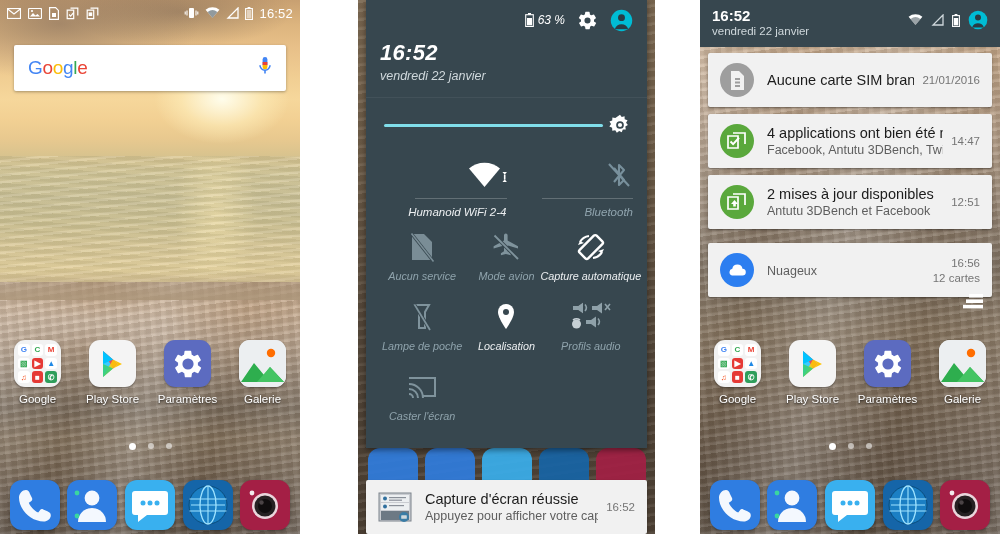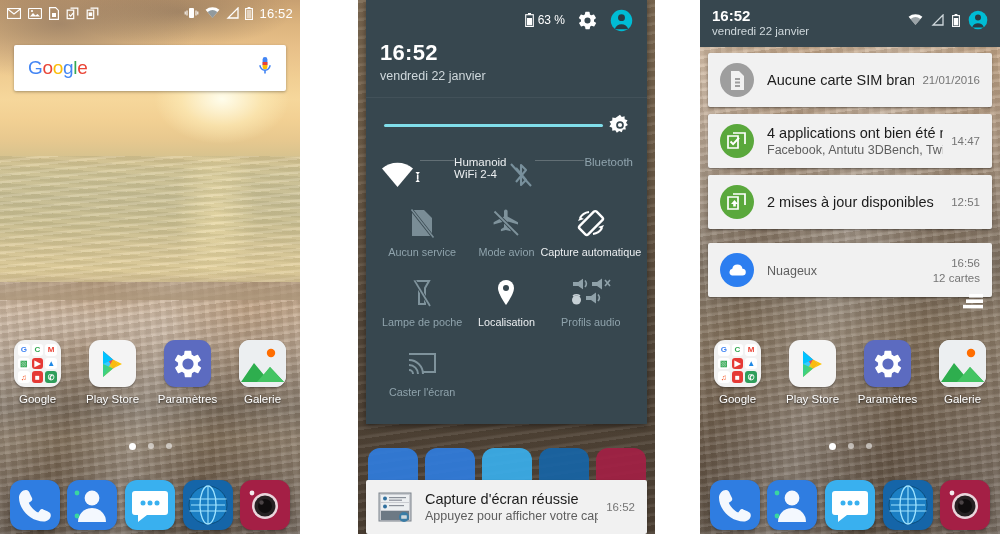--- a/index.html
+++ b/index.html
@@ -99,34 +99,34 @@
   .dock-ic{width:50px;height:50px;border-radius:12px;position:relative;overflow:hidden;box-shadow:0 1px 3px rgba(0,0,0,.35);}
 
   
   .qs-wall{position:absolute;inset:0;
     background:linear-gradient(to bottom,#7d6a53 0%,#6d5c48 30%,#55483a 60%,#4a3e32 100%);}
   .qs-wall:after{content:"";position:absolute;inset:0;
     background:repeating-linear-gradient(-8deg, rgba(255,255,255,.07) 0px, rgba(255,255,255,.07) 2px, rgba(40,32,24,.09) 4px, rgba(40,32,24,.09) 9px);}
   .qs-dock-colors{position:absolute;left:0;right:0;bottom:34px;height:52px;display:flex;justify-content:space-around;padding:0 6px;box-sizing:border-box;}
   .qs-dock-colors div{width:50px;height:50px;border-radius:12px;}
 
-  .qs-shade{position:absolute;left:8px;right:8px;top:0;background:#7dd3fc;box-shadow:0 2px 6px rgba(0,0,0,.45);}
+  .qs-shade{position:absolute;left:8px;right:8px;top:0;background:#7dd3fc;box-shadow:0 2px 6px rgba(0,0,0,.45);font-style:italic;}
   .qs-head{background:#37474f;padding:9px 14px 14px;}
   .qs-head-top{display:flex;align-items:center;justify-content:flex-end;gap:12px;height:22px;}
   .qs-batt{color:#fff;font-size:12px;display:flex;align-items:center;gap:4px;}
   .qs-clock{color:#fff;font-size:22px;font-weight:bold;margin-top:11px;line-height:1;letter-spacing:.3px;}
   .qs-date{color:#cfd8dc;font-size:12.5px;margin-top:5px;}
   .qs-body{background:#37474f;border-top:1px solid rgba(255,255,255,.06);padding:16px 14px 8px;}
 
   .bright{display:flex;align-items:center;padding:0 4px 2px;margin-bottom:16px;position:relative;height:22px;}
   .bright-track{position:absolute;left:4px;right:30px;top:10px;height:2.5px;background:#80deea;border-radius:2px;}
   .bright-knob{position:absolute;right:2px;top:0;}
 
   .qs-row2{display:flex;}
-  .qs-big{flex:1;display:flex;align-items:flex-start;padding:2px 0 0;}
+  .qs-big{flex:1;display:flex;flex-direction:column;align-items:flex-end;padding:2px 0 0;}
   .qs-big .gl{height:38px;display:flex;align-items:center;justify-content:center;}
   .qs-big .ln{width:72%;height:1px;background:rgba(255,255,255,.22);margin:4px 0 7px;}
   .qs-big .tx{font-size:11.5px;color:#eceff1;}
   .qs-big.off .tx{color:#90a4ae;}
 
   .qs-grid{display:flex;flex-wrap:wrap;padding-top:12px;}
   .qs-tile{width:33.333%;display:flex;flex-direction:column;align-items:center;margin-bottom:18px;}
   .qs-tile .gl{height:34px;display:flex;align-items:center;justify-content:center;}
   .qs-tile .tx{font-size:10.8px;color:#eceff1;margin-top:6px;text-align:center;white-space:nowrap;}
   .qs-tile.off .tx{color:#8fa3ac;}
@@ -577,20 +577,21 @@
         <div class="ncard">
           <span class="nic" style="background: rgb(90, 168, 60);">
             <svg width="20" height="20" viewBox="0 0 20 20">
               <path d="M1 5 h10 v12 H1 z" fill="none" stroke="#fff" stroke-width="1.7"></path>
               <path d="M6 2 h12 v11" fill="none" stroke="#fff" stroke-width="1.7"></path>
               <path d="M4 12 L7.5 8 L11 12 Z M6.2 12 h2.6 v2.6 h-2.6 z" fill="#fff"></path>
             </svg>
           </span>
           <div class="ntxt">
             <div class="ntitle">2 mises à jour disponibles</div>
+            <div class="nsub">Antutu 3DBench et Facebook</div>
           </div>
           <div class="nmeta">
             <div class="ntime">12:51</div>
           </div>
         </div>
       </div>
 
     <div class="ns-weather">
       <div class="ncard">
         <span class="nic" style="background:#2c7ef0;">

